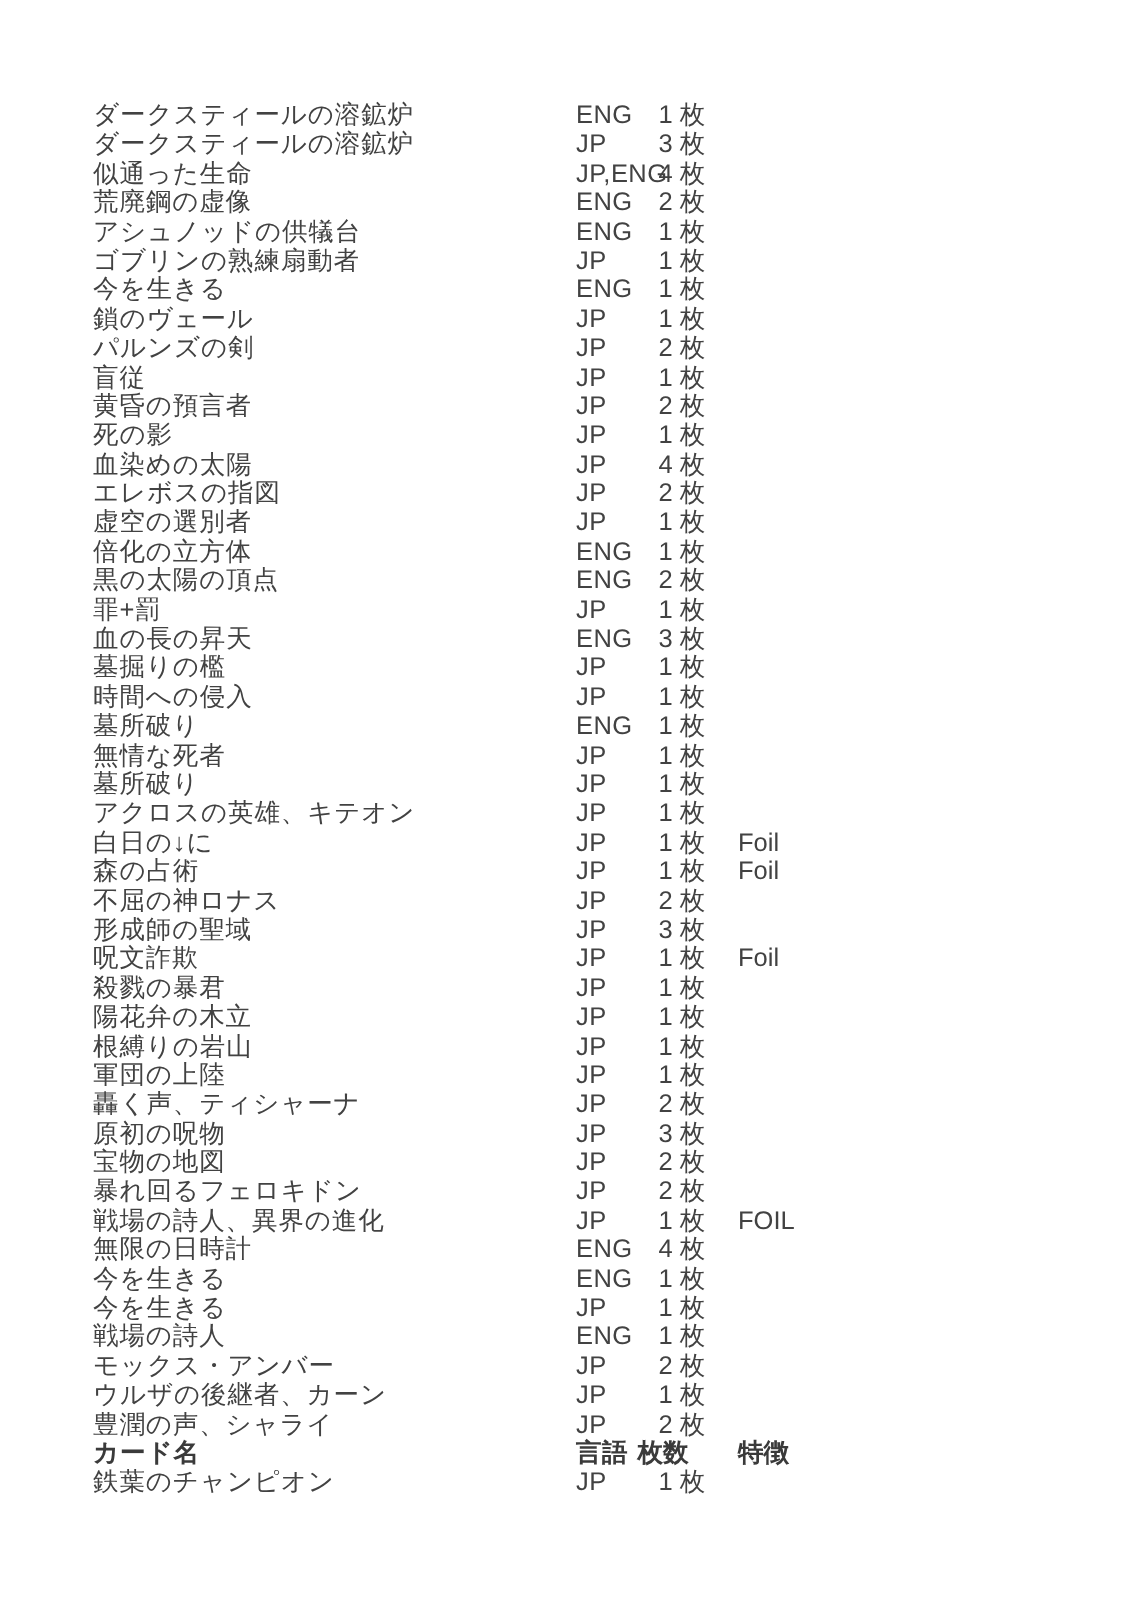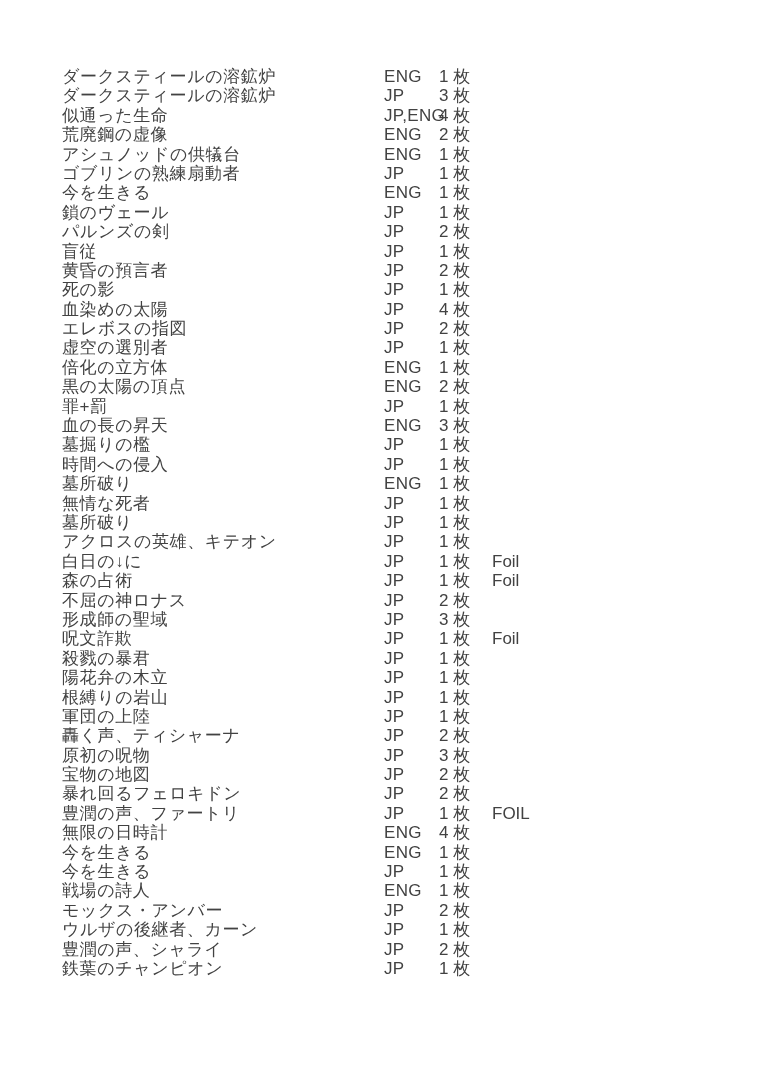--- a/index.html
+++ b/index.html
@@ -302,21 +302,21 @@
   </div>
 
   <div class="row">
     <span class="c-name">暴れ回るフェロキドン</span>
     <span class="c-lang">JP</span>
     <span class="c-qty">2 枚</span>
     <span class="c-feat"></span>
   </div>
 
   <div class="row">
-    <span class="c-name">豊潤の声、ファートリ</span>
+    <span class="c-name">戦場の詩人、異界の進化</span>
     <span class="c-lang">JP</span>
     <span class="c-qty">1 枚</span>
     <span class="c-feat">FOIL</span>
   </div>
 
   <div class="row">
     <span class="c-name">無限の日時計</span>
     <span class="c-lang">ENG</span>
     <span class="c-qty">4 枚</span>
     <span class="c-feat"></span>
@@ -357,20 +357,26 @@
     <span class="c-feat"></span>
   </div>
 
   <div class="row">
     <span class="c-name">豊潤の声、シャライ</span>
     <span class="c-lang">JP</span>
     <span class="c-qty">2 枚</span>
     <span class="c-feat"></span>
   </div>
 
+  <div class="row header">
+    <span class="c-name">カード名</span>
+    <span class="c-lang">言語</span>
+    <span class="c-qty">枚数</span>
+    <span class="c-feat">特徴</span>
+  </div>
 
   <div class="row">
     <span class="c-name">鉄葉のチャンピオン</span>
     <span class="c-lang">JP</span>
     <span class="c-qty">1 枚</span>
     <span class="c-feat"></span>
   </div>
 </div>
 </div>
 

